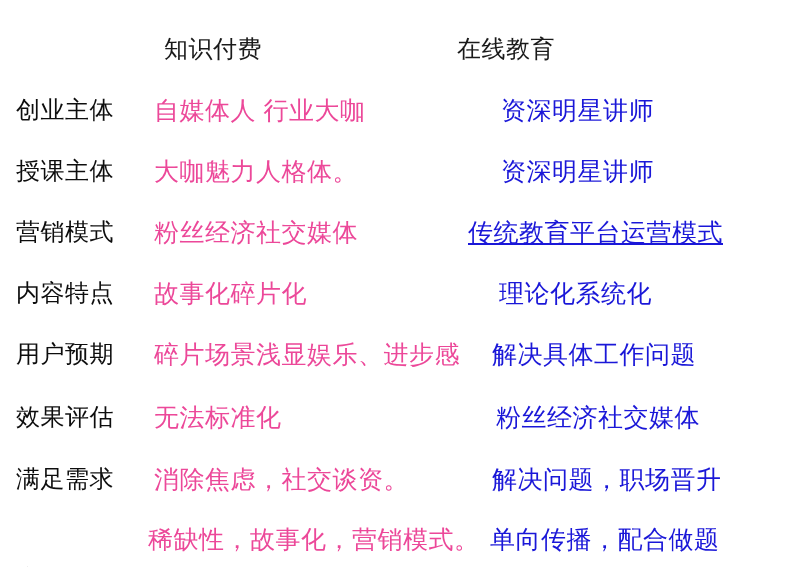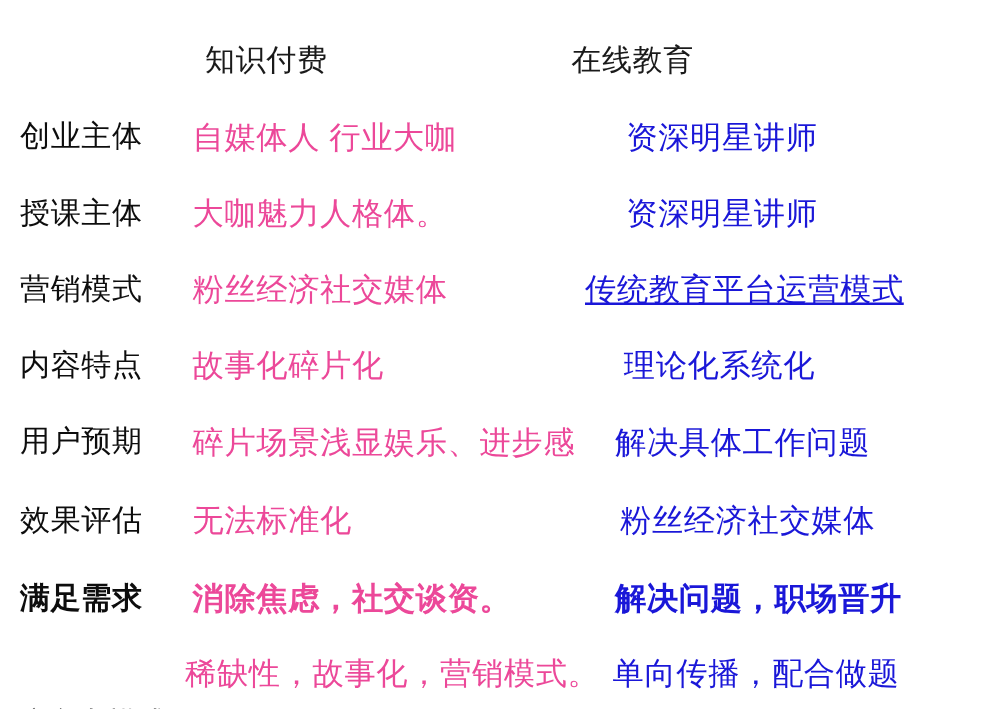--- a/index.html
+++ b/index.html
@@ -73,21 +73,21 @@
     color: #1a17d8;
   }
 
   
   .row.r0 { top: 90px; }
   .row.r1 { top: 151px; }
   .row.r2 { top: 212px; }
   .row.r3 { top: 273px; }
   .row.r4 { top: 334px; }
   .row.r5 { top: 397px; }
-  .row.r6 { top: 459px; font-weight: bold; }
+  .row.r6 { top: 459px; }
   .row.r7 { top: 519px; }
 
   
   .row.r7 .cell.label   { left: 14px; font-size: 24px; letter-spacing: 0px; margin-top: 40px; }
   .row.r7 .cell.val-paid{ left: 148px; }
   .row.r7 .cell.val-edu { left: 490px; }
 
   
   .row.r4 .cell.val-edu { left: 492px; }
   .row.r6 .cell.val-edu { left: 492px; }

